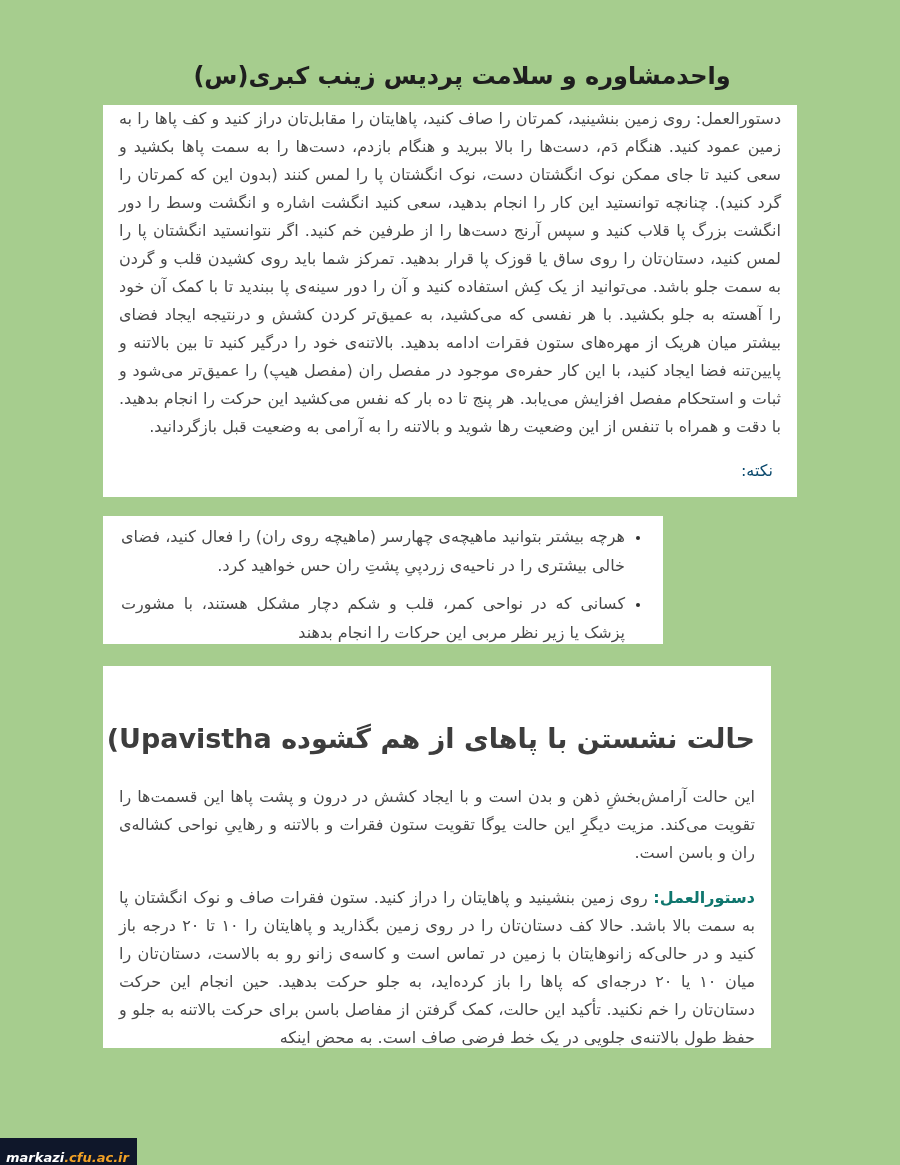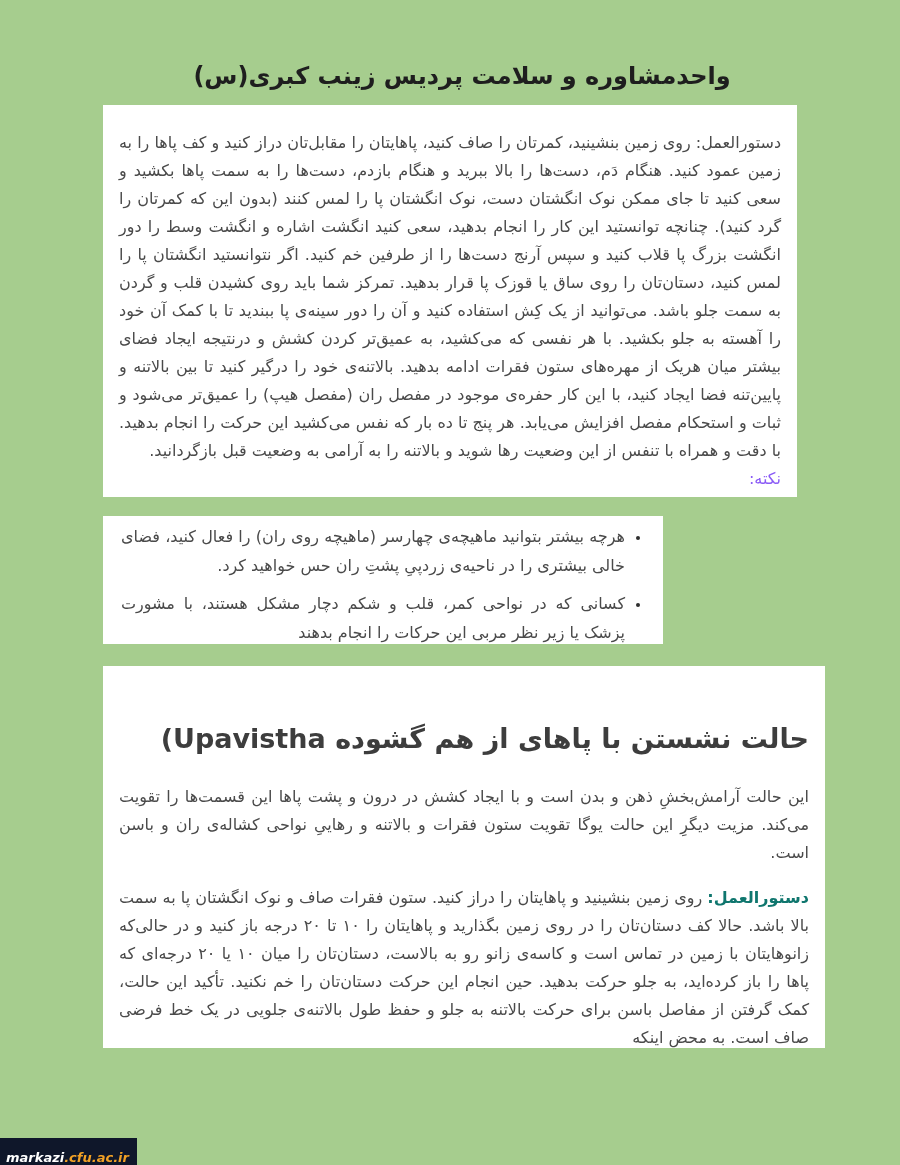--- a/index.html
+++ b/index.html
@@ -12,30 +12,30 @@
   }
   .page-title {
     position: absolute; top: 50px; left: 0; width: 100%;
     margin: 12px; text-align: center; direction: rtl;
     font-size: 24px; font-weight: 700; color: #1e1e1e;
   }
   .card {
     position: absolute; background: #ffffff;
     direction: rtl; color: #4a4a4a; overflow: hidden;
   }
-  .card-instructions { left: 103px; top: 105px; width: 694px; height: 392px; padding: 24px 16px; }
+  .card-instructions { left: 103px; top: 105px; width: 694px; height: 392px; padding: 0 16px; }
   .body-text { margin: 0; font-size: 16px; line-height: 28px; text-align: justify; }
-  .note-label { position: absolute; bottom: 9px; right: 16px; margin: 0; font-size: 16px; color: #8b5cf6; }
+  .note-label { position: absolute; bottom: 9px; right: 16px; margin: 8px; font-size: 16px; color: #0c4a6e; }
 
   .card-notes { left: 103px; top: 516px; width: 560px; height: 128px; padding: 6px 14px 0 18px; }
   .bullets { margin: 0; padding: 0 24px 0 0; list-style: disc; }
   .bullets li { font-size: 16px; line-height: 29px; text-align: justify; margin-bottom: 9px; }
   .bullets li::marker { font-size: 13px; color: #2e2e2e; }
 
-  .card-pose { left: 103px; top: 666px; width: 722px; height: 382px; padding: 0 16px; }
+  .card-pose { left: 103px; top: 666px; width: 668px; height: 382px; padding: 0 16px; }
   .pose-heading { margin: 45px 0 0; font-size: 27px; line-height: 55px; font-weight: 700; color: #3d3d3d; }
   .h2-line { display: block; text-align: right; white-space: nowrap; }
   .para { margin-top: 17px; }
   .para strong { font-weight: 700; color: #0f766e; }
 
   .watermark {
     position: absolute; left: 0; top: 1138px; height: 38px;
     background: #0f172a; display: flex; align-items: center;
     padding: 0 8px 0 6px;
     font-style: italic; font-weight: 700; font-size: 13px;

